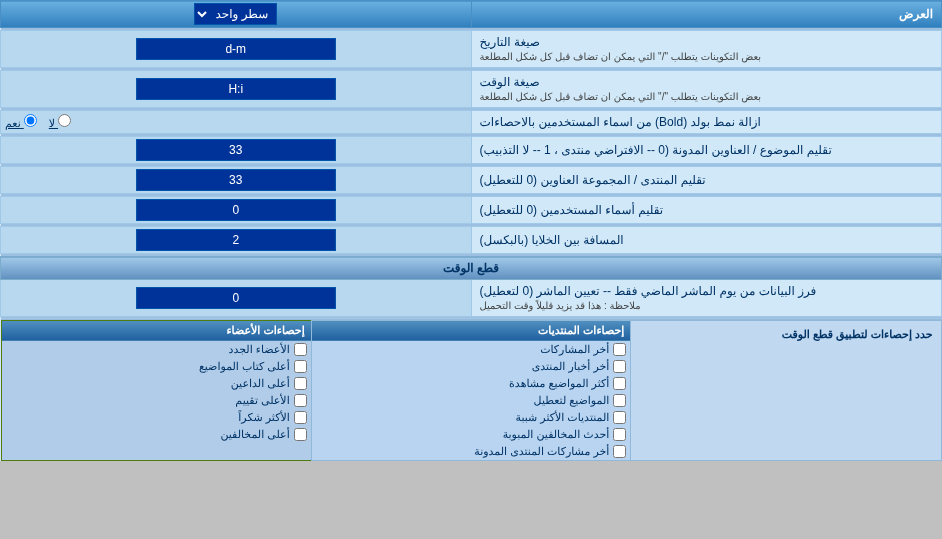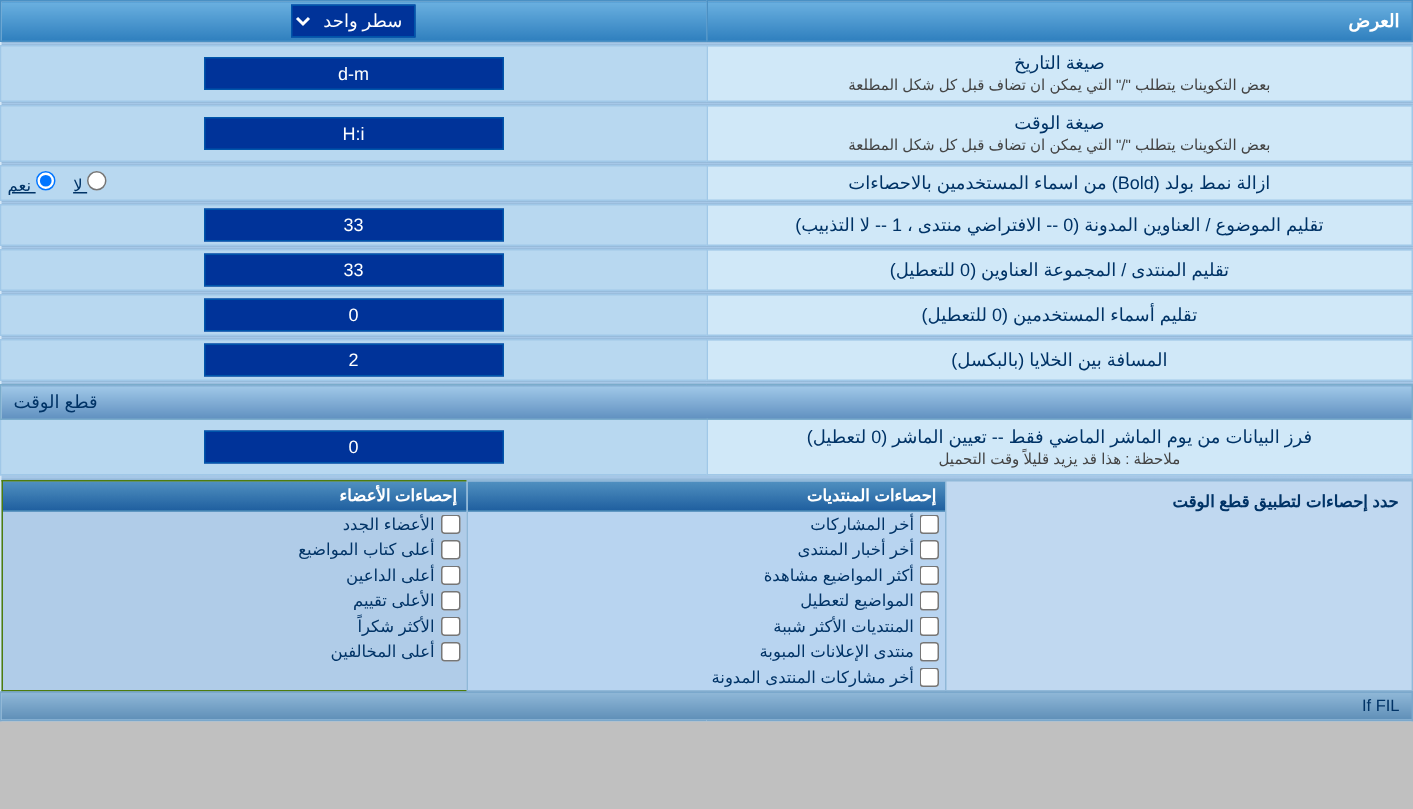--- a/index.html
+++ b/index.html
@@ -13,21 +13,21 @@
     .main-table {
       width: 942px;
       border-collapse: collapse;
       background: #d6e8f7;
     }
     .row-label {
       background: #d0e8f8;
       color: #003366;
       padding: 4px 8px;
       border: 1px solid #a0c8e8;
-      text-align: center;
+      text-align: left;
       vertical-align: middle;
       width: 50%;
     }
     .row-label-small {
       font-size: 10px;
       color: #444;
     }
     .row-input {
       background: #b8d8f0;
       padding: 2px 4px;
@@ -41,24 +41,24 @@
       color: white;
       border: 1px solid #0055aa;
       padding: 3px 8px;
       text-align: center;
       font-size: 12px;
       width: 200px;
     }
     .section-title {
       background: linear-gradient(to bottom, #a0c8e8, #6090c0);
       color: #003366;
-      font-weight: normal;
+      font-weight: bold;
       padding: 4px 8px;
       border: 1px solid #7aaccc;
-      text-align: left;
+      text-align: center;
     }
     tr.divider td {
       height: 3px;
       background: linear-gradient(to bottom, #b0d0f0, #8ab0d0);
       border: none;
     }
     .select-box {
       background: #003399;
       color: white;
       border: 1px solid #0055aa;
@@ -258,21 +258,21 @@
               <div class="stats-item">
                 <input type="checkbox" style="">
                 <span>المواضيع لتعطيل</span>
               </div>
               <div class="stats-item">
                 <input type="checkbox" style="">
                 <span>المنتديات الأكثر شببة</span>
               </div>
               <div class="stats-item">
                 <input type="checkbox" style="">
-                <span>منتدى الإعلانات المبوبة</span>
+                <span>أحدث المخالفين المبوبة</span>
               </div>
               <div class="stats-item">
                 <input type="checkbox" style="">
                 <span>أخر مشاركات المنتدى المدونة</span>
               </div>
             </div>
           </td>
 
           <td style="width:33%;background:#b0cce8;border:1px solid #4d7c0f;padding:0;vertical-align:top;">
             <div class="stats-header">
@@ -304,19 +304,14 @@
                 <span>أعلى المخالفين</span>
               </div>
             </div>
           </td>
         </tr>
       </tbody>
           </table>
     </td>
   </tr>
 
-  <tr>
-    <td colspan="2" style="background:linear-gradient(to bottom,#90b8d8,#6090b8);padding:3px 8px;border:1px solid #7aa8cc;color:#003366;font-size:11px;">
-      <span>If FIL</span>
-    </td>
-  </tr>
 </tbody>
   </table>
 
 </body></html>

